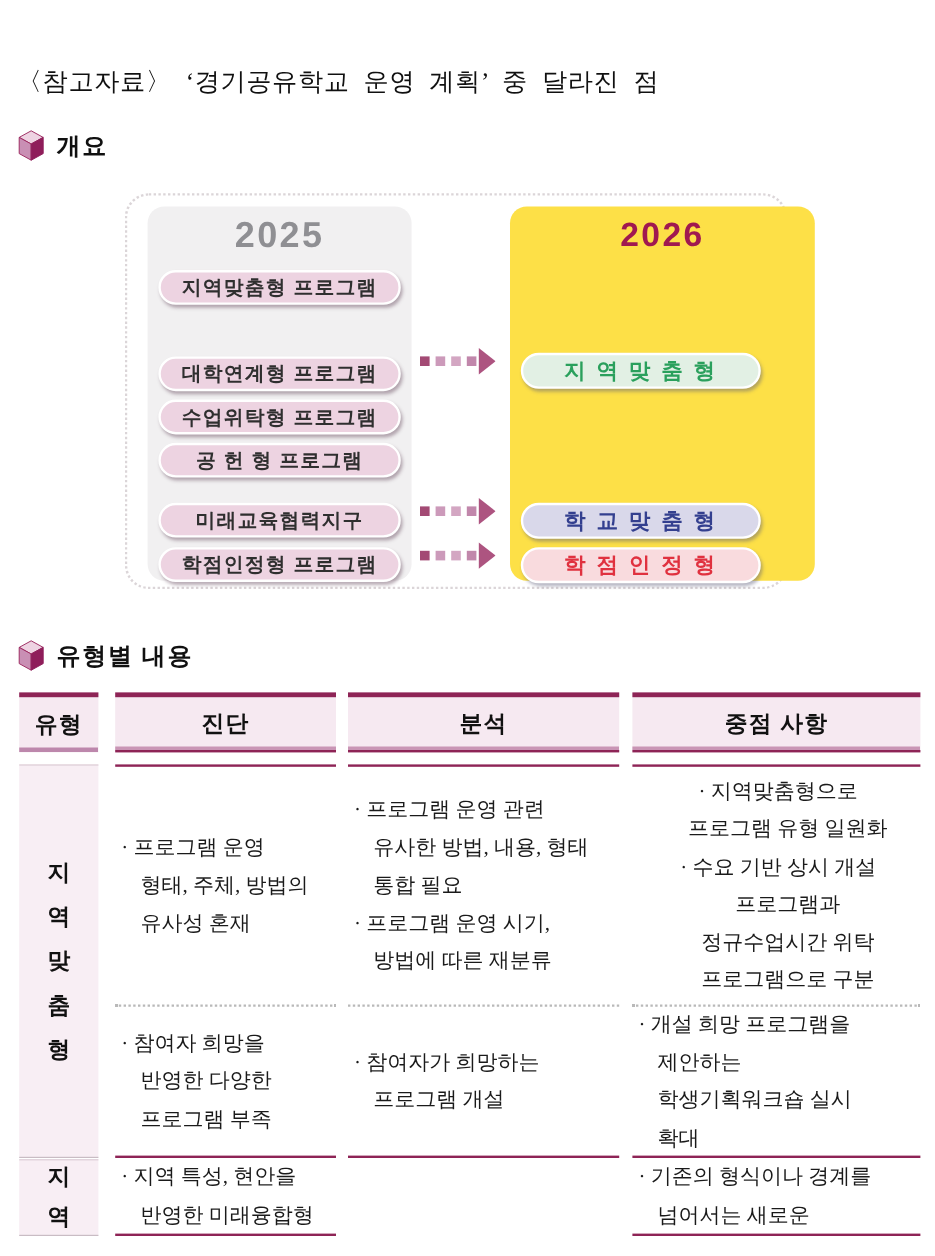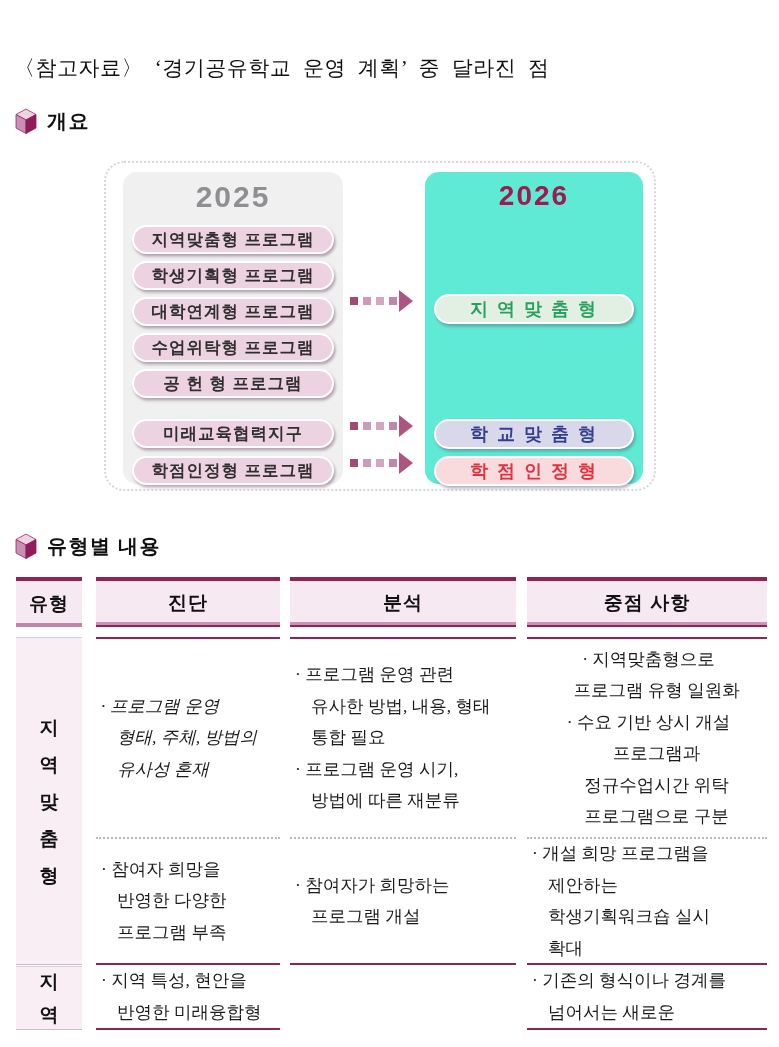--- a/index.html
+++ b/index.html
@@ -10,21 +10,21 @@
   .doc-title{position:absolute;left:14px;top:54px;font-size:21px;letter-spacing:.5px;
              word-spacing:6px;color:#101010;}
   .sec-heading{position:absolute;left:15px;display:flex;align-items:center;gap:10px;}
   .sec-text{font-size:20px;font-weight:bold;letter-spacing:1.5px;color:#101010;}
 
   
   .diagram{position:absolute;left:104px;top:161px;width:552px;height:330px;background:#fff;
            border:2px dotted #dbd5d8;border-radius:20px;box-sizing:border-box;}
   .panel{position:absolute;top:9px;height:312px;border-radius:14px;}
   .panel.left{left:17px;width:220px;background:#f1f0f1;}
-  .panel.right{left:319px;width:218px;background:#5eead4;}
+  .panel.right{left:319px;width:218px;background:#fde047;padding-left:36px;}
   .year{position:absolute;top:8px;left:0;width:100%;text-align:center;
         font-family:"Liberation Sans","DejaVu Sans",sans-serif;font-weight:bold;}
   .y2025{font-size:30px;color:#8f8f93;letter-spacing:2px;text-align:center;}
   .y2026{font-size:28px;color:#a01950;letter-spacing:2px;}
   .pill{position:absolute;left:9px;width:202px;height:29px;box-sizing:border-box;
         background:#edd3e1;border:2px solid #ffffff;border-radius:15px;
         box-shadow:1.5px 2.5px 3px rgba(100,70,90,.45);
         display:flex;align-items:center;justify-content:center;
         font-family:"Liberation Sans","DejaVu Sans",sans-serif;font-weight:bold;
         font-size:16.5px;color:#2f2f2f;letter-spacing:1px;white-space:nowrap;}
@@ -79,21 +79,20 @@
       <polygon points="21,6.5 11,12 11,25.5 21,20" fill="#8f1d5a" stroke="#8f1d5a" stroke-width="0.8"></polygon>
     </svg>
     <span class="sec-text">개요</span>
   </div>
 
   <div class="diagram">
 
     <div class="panel left">
       <div class="year y2025">2025</div>
       <div class="pill" style="top:53px;">지역맞춤형 프로그램</div>
-      <div class="pill" style="top:89px;">학생기획형 프로그램</div>
       <div class="pill" style="top:125px;">대학연계형 프로그램</div>
       <div class="pill" style="top:161px;">수업위탁형 프로그램</div>
       <div class="pill" style="top:197px;">공 헌 형 프로그램</div>
       <div class="pill" style="top:247px;">미래교육협력지구</div>
       <div class="pill" style="top:284px;">학점인정형 프로그램</div>
     </div>
 
     <svg class="arrow" style="top:125px;" width="64" height="26" viewBox="0 0 64 26">
       <rect x="1" y="9" width="8" height="8" fill="#a34a74"></rect>
       <rect x="14" y="9" width="8" height="8" fill="#cc9aba"></rect>
@@ -146,21 +145,21 @@
         <div class="vchar">맞</div>
         <div class="vchar">춤</div>
         <div class="vchar">형</div>
       </div>
     <div class="typecell r2" style="top:389px;height:64px;">
         <div class="vchar">지</div>
         <div class="vchar">역</div>
       </div>
 
     <div class="bodycol" style="left:80px;width:184px;">
-      <div class="cell" style="height:198px;font-style:italic;">
+      <div class="cell" style="height:198px;">
           <div class="line">· 프로그램 운영</div>
           <div class="line c">형태, 주체, 방법의</div>
           <div class="line c">유사성 혼재</div>
         </div>
       <div class="cell dotted" style="height:126px;">
           <div class="line">· 참여자 희망을</div>
           <div class="line c">반영한 다양한</div>
           <div class="line c">프로그램 부족</div>
         </div>
       <div class="cell rowline" style="height:65px;">

